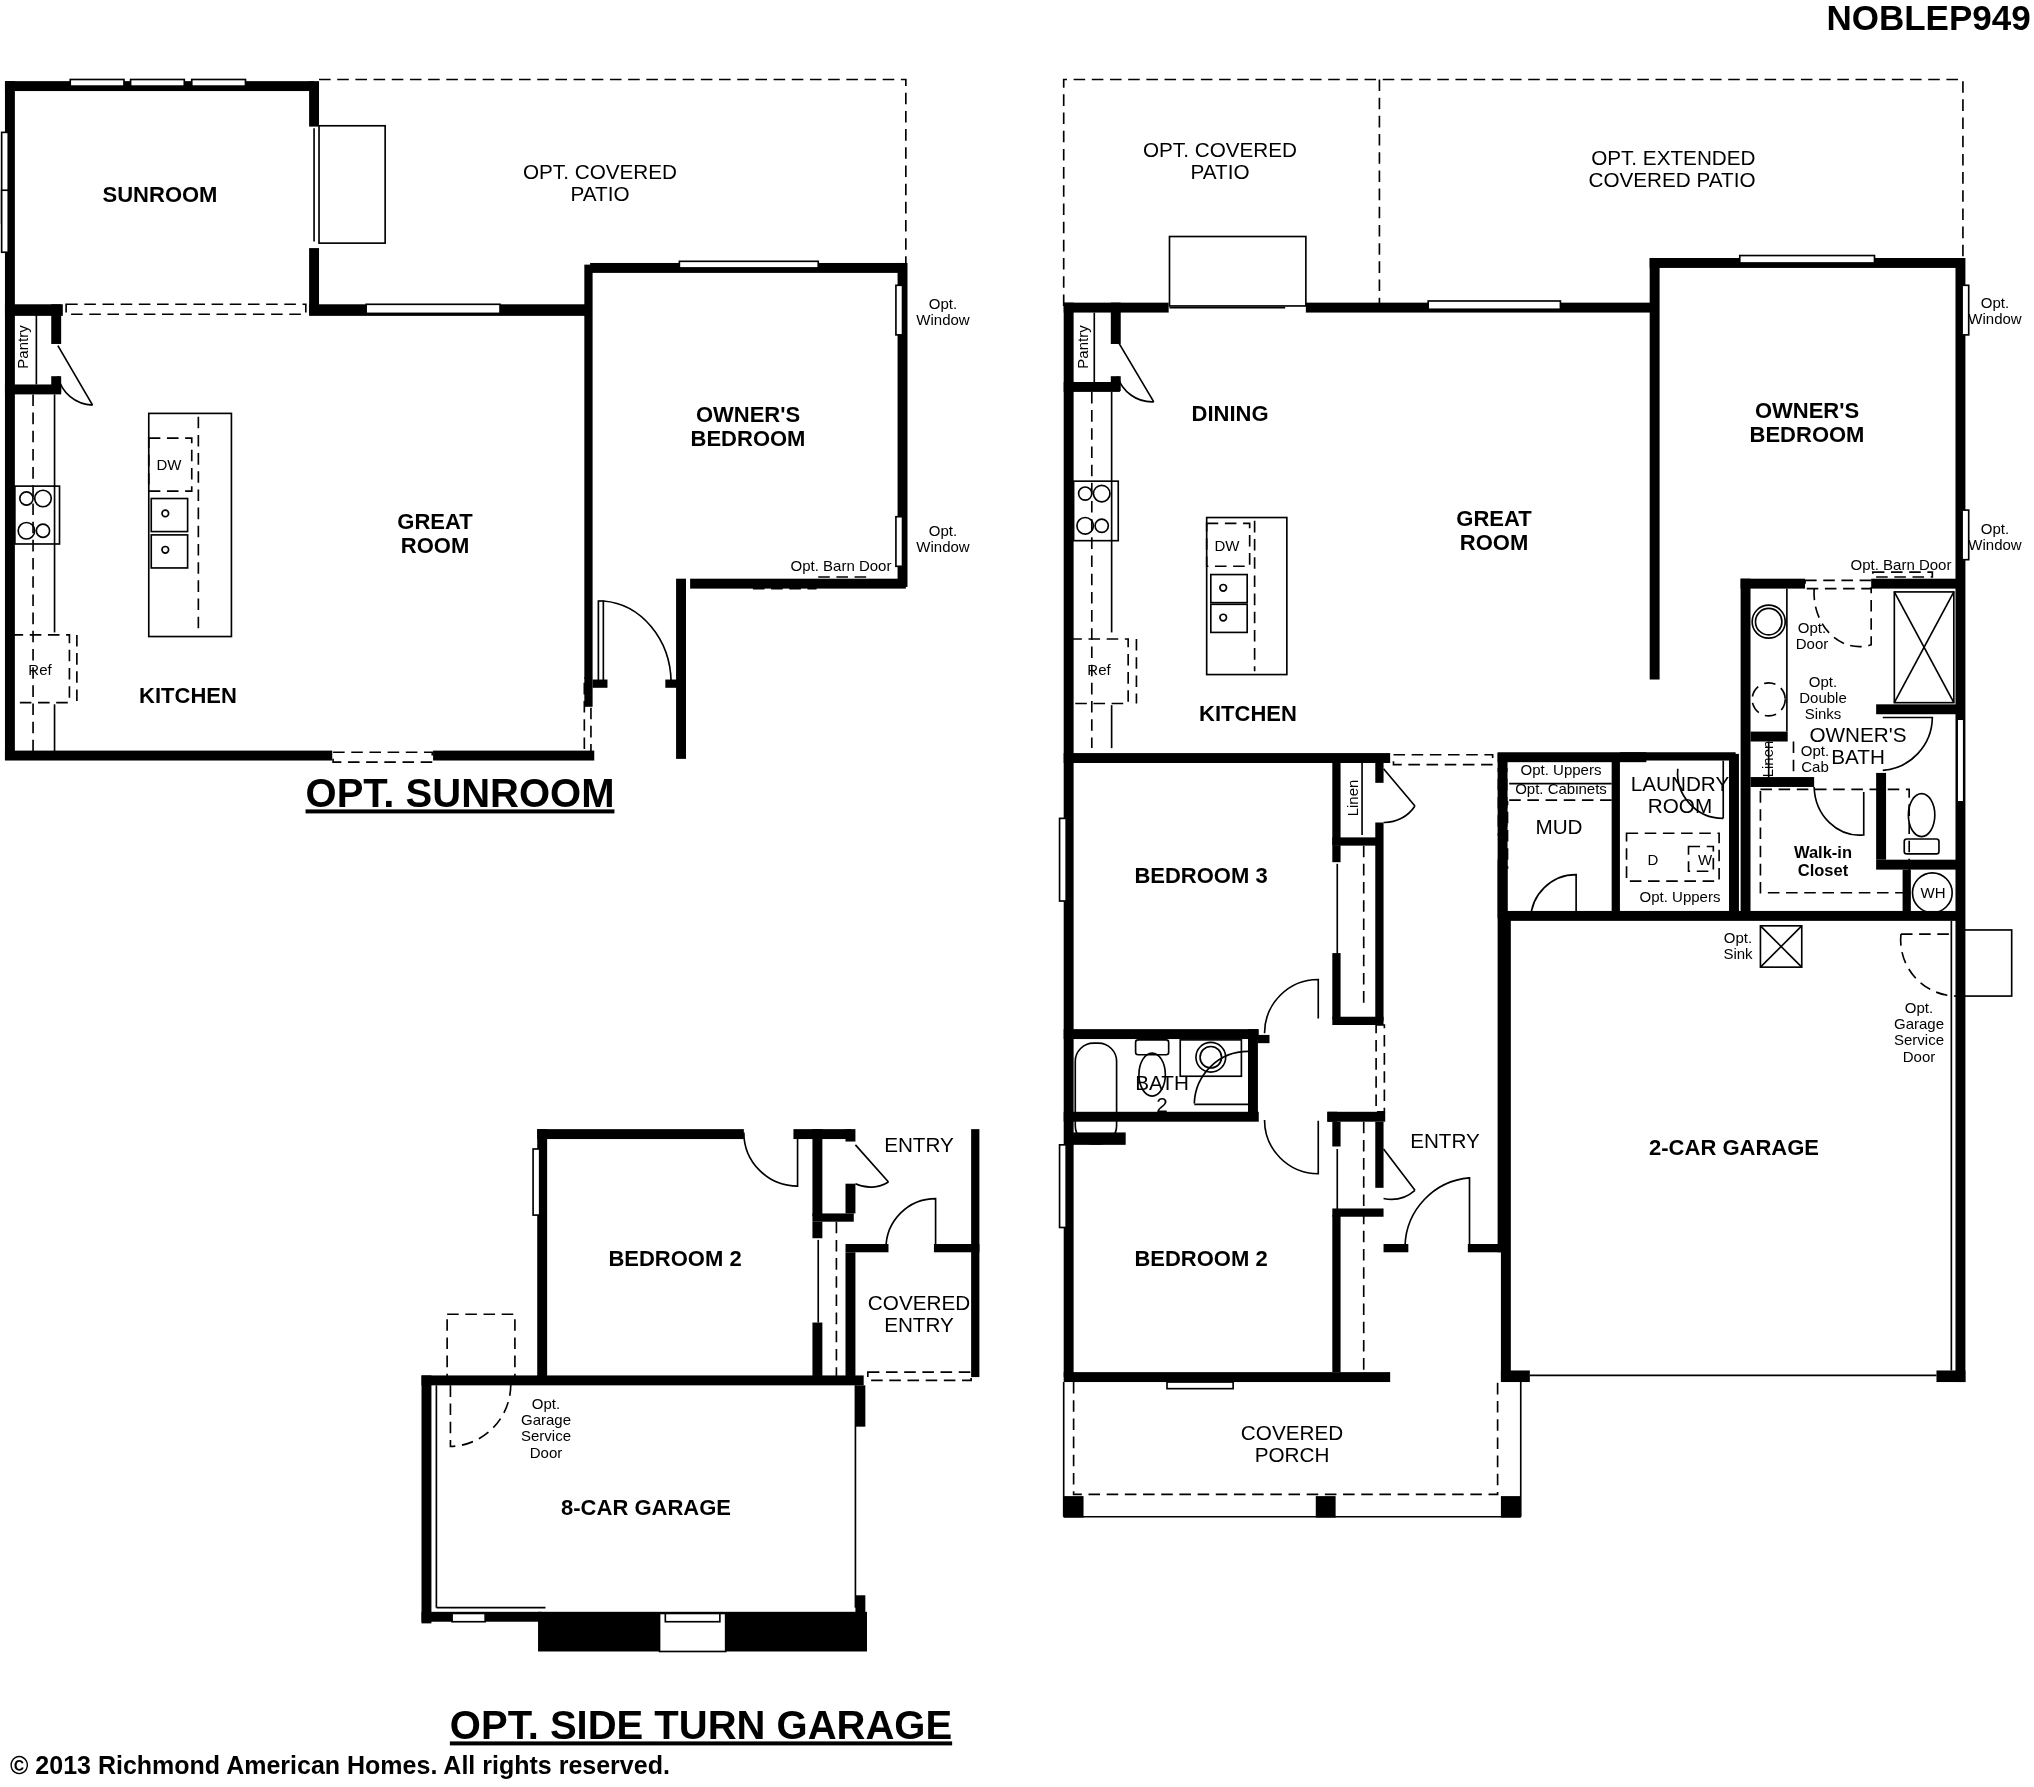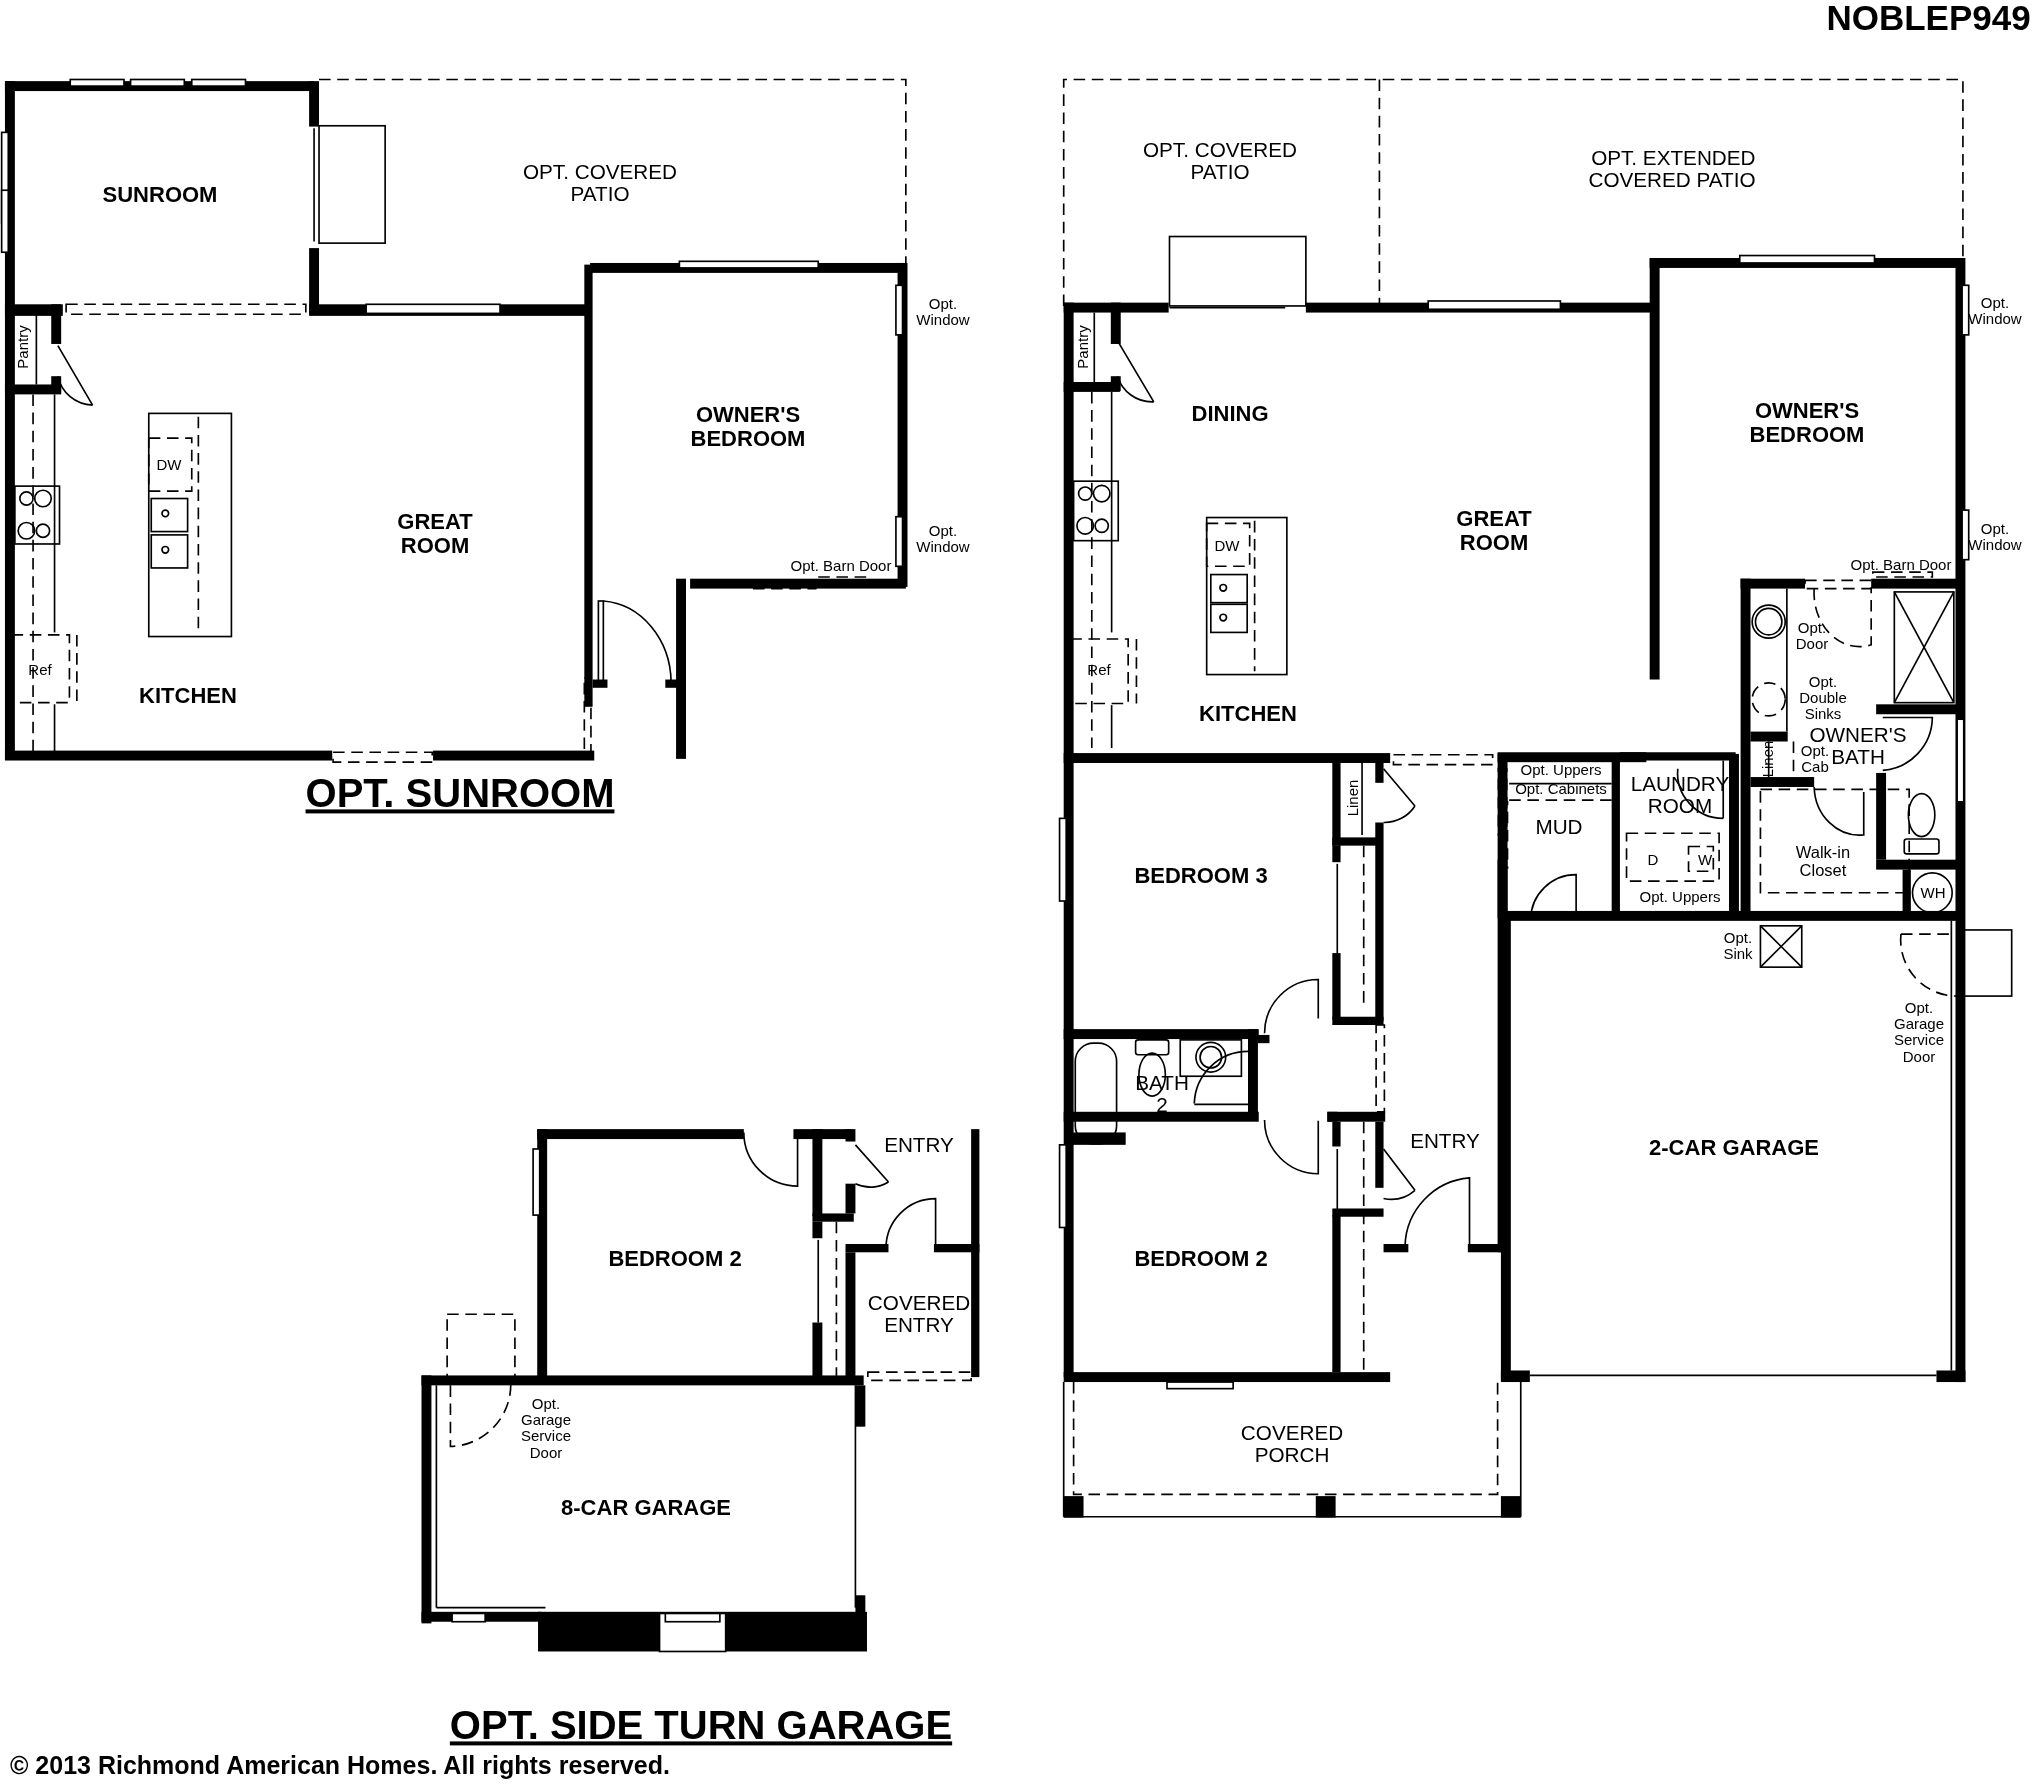--- a/index.html
+++ b/index.html
@@ -346,21 +346,21 @@
 <div class="lbl room" style="left:1201px;top:1259px;">BEDROOM 2</div>
 <div class="lbl room-sm" style="left:1445px;top:1141px;">ENTRY</div>
 <div class="lbl room-sm" style="left:1559px;top:827px;">MUD</div>
 <div class="lbl room-sm" style="left:1680px;top:795px;">LAUNDRY
 ROOM</div>
 <div class="lbl room" style="left:1734px;top:1148px;">2-CAR GARAGE</div>
 <div class="lbl room-sm" style="left:1292px;top:1444px;">COVERED
 PORCH</div>
 <div class="lbl note vert" style="left:1353px;top:798px;">Linen</div>
 <div class="lbl note vert" style="left:1768px;top:759px;">Linen</div>
-<div class="lbl note-md" style="left:1823px;top:862px;">Walk-in
+<div class="lbl note-md" style="left:1823px;top:862px;font-weight:bold;">Walk-in
 Closet</div>
 <div class="lbl note" style="left:1227px;top:546px;">DW</div>
 <div class="lbl note" style="left:1099px;top:670px;">Ref</div>
 <div class="lbl note" style="left:1653px;top:860px;">D</div>
 <div class="lbl note" style="left:1705px;top:860px;">W</div>
 <div class="lbl note" style="left:1933px;top:893px;">WH</div>
 <div class="lbl note" style="left:1995px;top:311px;">Opt.
 Window</div>
 <div class="lbl note" style="left:1995px;top:537px;">Opt.
 Window</div>

